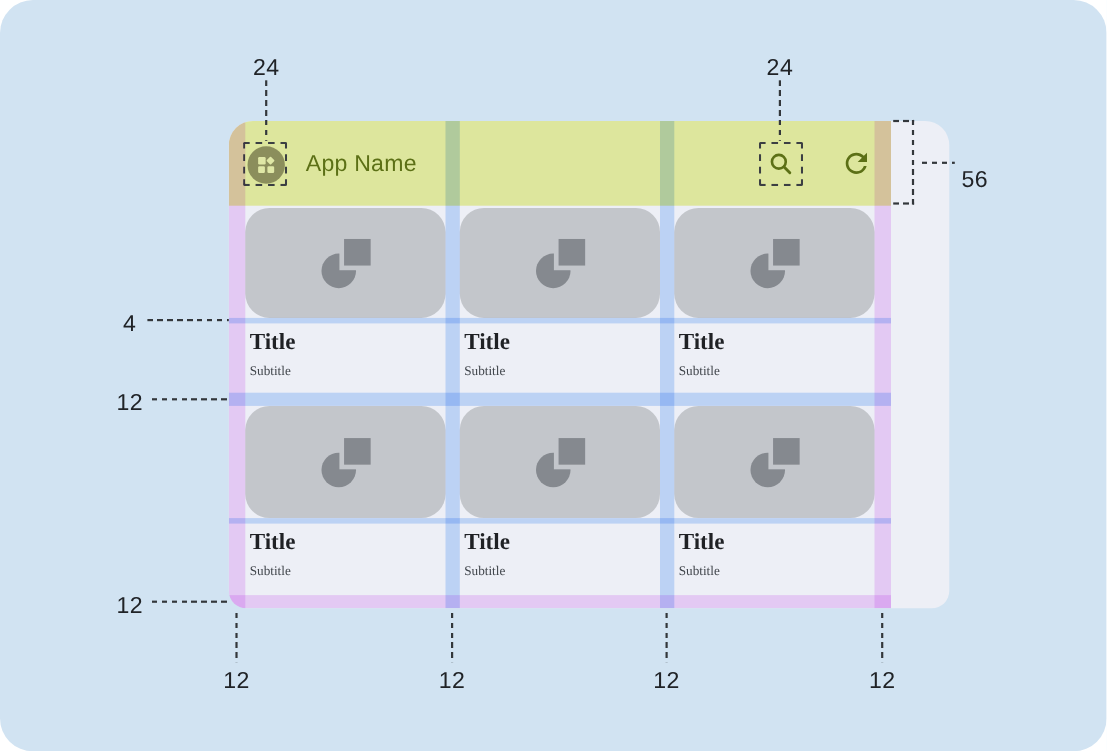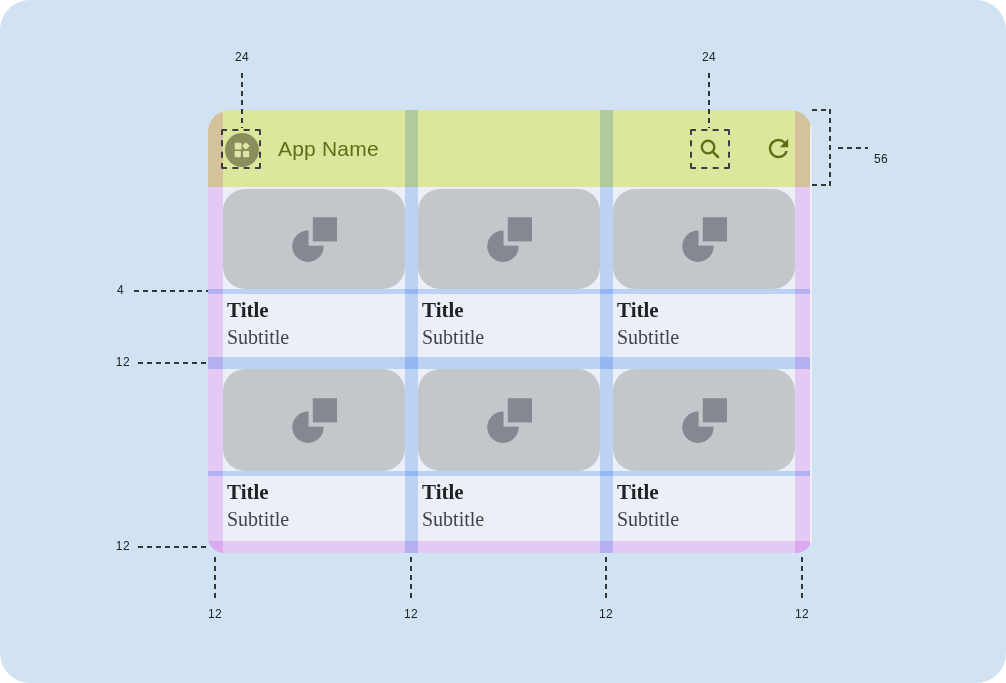--- a/index.html
+++ b/index.html
@@ -1,20 +1,20 @@
 <!DOCTYPE html>
 <html><head>
 <meta charset="utf-8">
 <style>
   html,body{margin:0;padding:0;background:#fff;}
   body{width:1006px;height:683px;position:relative;font-family:"Liberation Sans",sans-serif;-webkit-font-smoothing:antialiased;}
   .canvas{position:absolute;inset:0;background:#d1e3f2;border-radius:30px;overflow:hidden;}
 
   
-  .mockup{position:absolute;left:208px;top:110px;width:604px;height:443px;background:#edeff6;
+  .mockup{position:absolute;left:208px;top:110px;width:655px;height:443px;background:#edeff6;
           border-radius:22px 22px 16px 16px;overflow:hidden;}
   .appbar{position:absolute;left:0;top:0;width:602px;height:77px;background:#dde69d;}
   .app-icon-disc{position:absolute;left:17px;top:23px;width:34px;height:34px;border-radius:50%;background:#8b8e5c;
                  display:flex;align-items:center;justify-content:center;}
   .dash-box{position:absolute;width:36px;height:36px;border:2px dashed #3b3f43;border-radius:2px;box-sizing:content-box;}
   .box-app{left:13px;top:19px;}
   .box-search{left:482px;top:19px;display:flex;align-items:center;justify-content:center;}
   .app-name{position:absolute;left:70px;top:0;height:77px;display:flex;align-items:center;
             font-size:21px;font-weight:500;color:#5c7016;letter-spacing:.2px;}
   .refresh-wrap{position:absolute;left:556px;top:24px;width:29px;height:29px;}
@@ -24,36 +24,36 @@
               display:flex;align-items:center;justify-content:center;}
   .media-r1{top:79px;}
   .media-r2{top:259px;height:102px;}
   .card-text{position:absolute;height:63px;font-family:Liberation Serif, serif;}
   .txt-r1{top:184px;}
   .txt-r2{top:366px;height:65px;}
   .c1{left:15px;width:182px;}
   .c2{left:210px;width:182px;}
   .c3{left:405px;width:182px;}
   .card-title{font-size:21px;font-weight:600;color:#1f2125;line-height:27px;padding:3px 0 0 4px;}
-  .card-subtitle{font-size:20px;font-weight:400;color:#40454b;line-height:26px;padding-left:4px;}
+  .card-subtitle{font-size:12px;font-weight:400;color:#40454b;line-height:26px;padding-left:4px;}
 
   
   .band{position:absolute;left:0;width:602px;background:#cbe0fd;mix-blend-mode:multiply;}
   .band-4a{top:179px;height:5px;}
   .band-12{top:247px;height:12px;}
   .band-4b{top:361px;height:5px;}
   .band-bottom{top:431px;height:12px;background:#f5d7fc;}
   .vstrip{position:absolute;top:0;height:443px;mix-blend-mode:multiply;}
   .margin-l{left:0;width:15px;background:#f5d7fc;}
   .margin-r{left:587px;width:15px;background:#f5d7fc;}
   .gutter-1{left:197px;width:13px;background:#cbe0fd;}
   .gutter-2{left:392px;width:13px;background:#cbe0fd;}
 
   
-  .dim{position:absolute;font-size:12px;color:#202327;letter-spacing:.4px;}
+  .dim{position:absolute;font-size:21px;color:#202327;letter-spacing:.4px;}
   .dash-h{position:absolute;height:2px;background:repeating-linear-gradient(90deg,#33373b 0 5px,transparent 5px 9px);}
   .dash-v{position:absolute;width:2px;background:repeating-linear-gradient(180deg,#33373b 0 5px,transparent 5px 9px);}
   .t-right{text-align:right;}
   .t-center{text-align:center;}
 </style>
 </head>
 <body>
 
 <div class="canvas">
 

